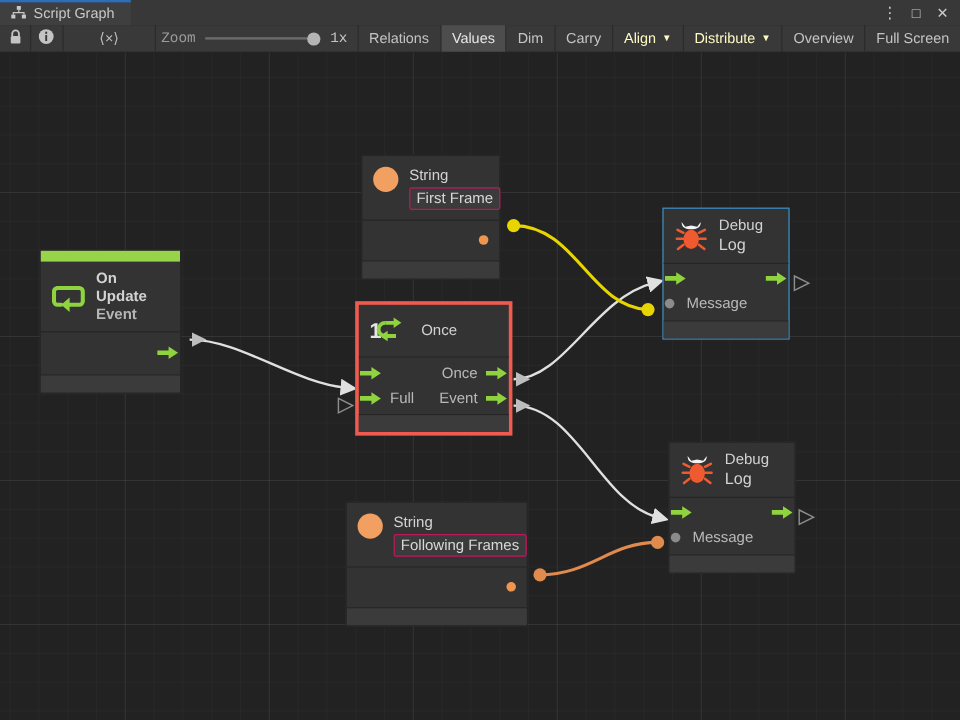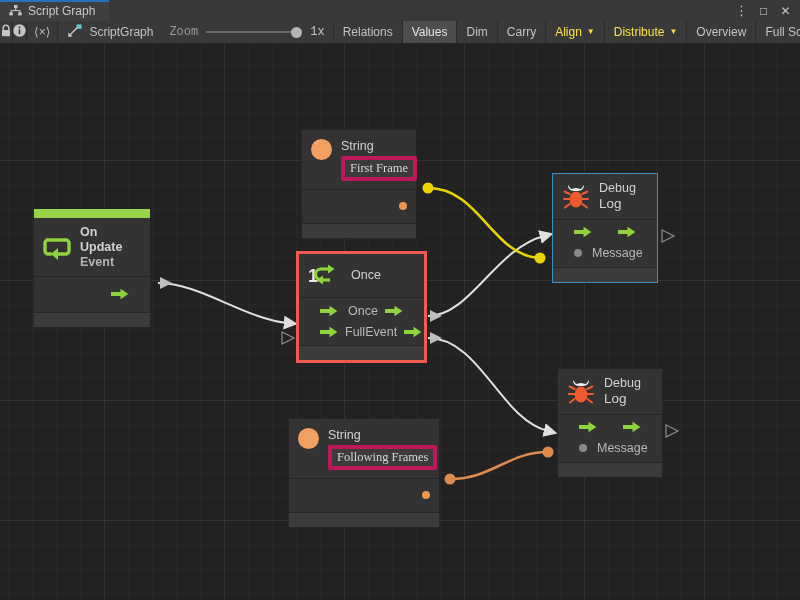--- a/index.html
+++ b/index.html
@@ -26,21 +26,21 @@
   .toolbar{position:absolute;left:0;top:21px;width:800px;height:23px;
            background:#393939;display:flex;align-items:stretch;
            border-bottom:1px solid #232323;box-sizing:border-box;}
   .tb{display:flex;align-items:center;justify-content:center;
       color:#c4c4c4;font-size:12px;padding:0 7px;
       border-right:1px solid #2b2b2b;box-sizing:border-box;height:22px;
       white-space:nowrap;}
   .tb.icon{width:28px;padding:0;}
   .tb.wide{padding:0 9px;}
   .tb.on{background:#4d4d4d;color:#e6e6e6;}
-  .tb.dim{color:#fde047;text-align:right;}
+  .tb.dim{color:#fef9c3;text-align:right;}
   .tb.noborder{border-right:none;}
   .caret{margin-left:5px;font-size:8px;line-height:1;}
 
   .graphname{display:flex;align-items:center;gap:7px;padding:0 12px 0 10px;
              color:#c4c4c4;font-size:12px;border-right:none;}
   .zoomwrap{display:flex;align-items:center;gap:8px;padding:0 8px 0 4px;
             color:#9b9b9b;font-size:12px;border-right:1px solid #2b2b2b;height:22px;font-family:Liberation Mono, monospace;}
   .slider{position:relative;width:96px;height:12px;display:flex;align-items:center;}
   .slider .track{position:absolute;left:0;right:0;height:2px;background:#6b6b6b;}
   .slider .knob{position:absolute;right:0;width:11px;height:11px;border-radius:50%;
@@ -69,32 +69,32 @@
 
   .nhead{display:flex;align-items:center;gap:9px;padding:7px 8px 7px 9px;
          border-bottom:1px solid #262626;}
   .nhead .ico{flex:0 0 auto;display:flex;align-items:center;justify-content:center;}
   .ntitles{display:flex;flex-direction:column;line-height:1.18;}
   .ntitle{color:#d2d2d2;font-size:12.5px;}
   .nsub{color:#b5b5b5;font-size:12.5px;}
 
   .nbody{padding:2px 0 3px 0;border-bottom:1px solid #262626;}
   .portrow{position:relative;display:flex;align-items:center;height:21px;
-           padding:0 21px;box-sizing:border-box;}
+           padding:0 1px;box-sizing:border-box;}
   .portrow .left{display:flex;align-items:center;gap:7px;}
   .portrow .right{margin-left:auto;display:flex;align-items:center;gap:7px;}
   .plabel{color:#b9b9b9;font-size:12.5px;}
   .dotgray{width:8px;height:8px;border-radius:50%;background:#8b8b8b;display:block;}
   .dotorange{width:8px;height:8px;border-radius:50%;background:#f0954e;display:block;}
 
   .nfoot{height:14px;background:#3b3b3b;}
 
-  .strfield{background:#3b3b3b;border:4px solid #be185d;border-radius:2px;
+  .strfield{background:#3b3b3b;border:1px solid #be185d;border-radius:2px;
             color:#d8d8d8;font-size:12.5px;padding:1px 5px;box-sizing:border-box;
-            white-space:nowrap;font-family:Liberation Serif, serif;}
+            white-space:nowrap;}
   .circ-orange{width:21px;height:21px;border-radius:50%;background:#f2a061;display:block;}
 
   .valrow{display:flex;align-items:center;height:22px;padding:0 9px;box-sizing:border-box;}
   .valrow .right{margin-left:auto;}
 </style>
 </head>
 <body>
 
 <div id="app">
 
@@ -135,30 +135,20 @@
           <rect x="5.7" y="5.2" width="1.6" height="5" fill="#393939"></rect>
           <rect x="5.7" y="2.4" width="1.6" height="1.8" fill="#393939"></rect>
         </svg>
       </span>
     </div>
 
     <div class="tb" style="width:82px">
       <span style="font-size:12px;color:#bdbdbd">⟨×⟩</span>
     </div>
 
-    <div class="graphname">
-      <span>
-        <svg viewBox="0 0 14 13" width="14" height="13">
-          <rect x="8.6" y="0.4" width="5.0" height="4.4" fill="#64c8c8"></rect>
-          <path d="M1 12 L9.5 3.2" stroke="#c9c9c9" stroke-width="1.4" fill="none"></path>
-          <path d="M0.3 12.7 L0.3 8.6 L4.4 12.7 Z" fill="#c9c9c9"></path>
-        </svg>
-      </span>
-      <span>ScriptGraph</span>
-    </div>
 
     <div class="zoomwrap">
       <span>Zoom</span>
       <span class="slider">
         <span class="track"></span>
         <span class="knob"></span>
       </span>
       <span style="color:#c4c4c4">1x</span>
     </div>
 

